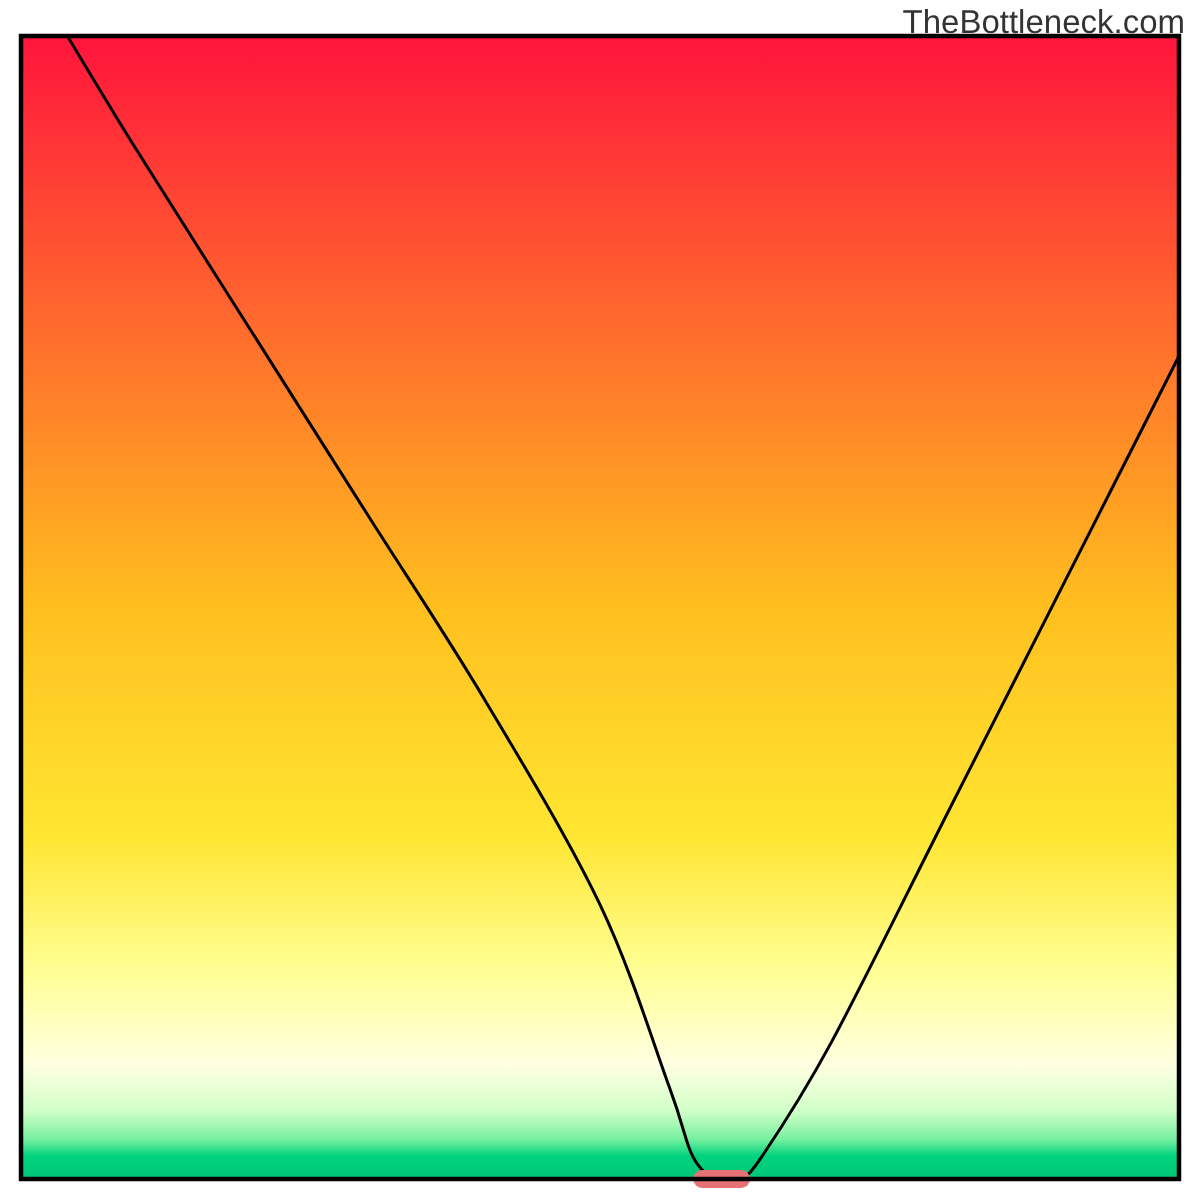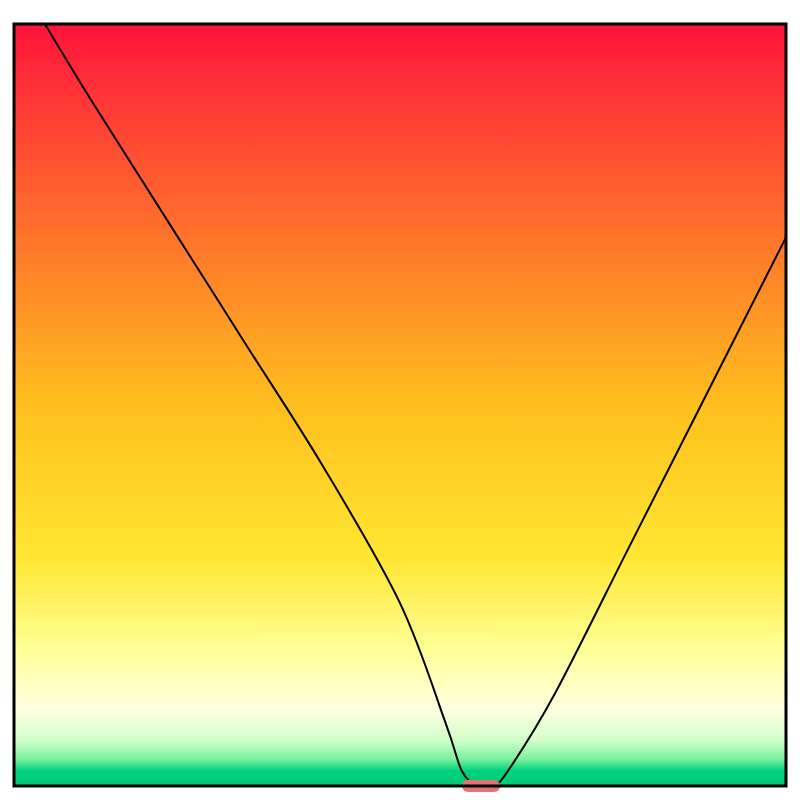--- a/index.html
+++ b/index.html
@@ -27,20 +27,21 @@
     font-family: Arial, sans-serif;
   }
   svg {
     display: block;
   }
 </style>
 </head>
 <body>
 
 <div class="container">
+  <div class="watermark">TheBottleneck.com</div>
   <svg id="chart-svg" width="800" height="800" viewBox="0 0 800 800">
     <defs>
       <linearGradient id="bg-grad" x1="0" y1="0" x2="0" y2="1">
           <stop offset="0%" stop-color="#FF143C"></stop>
           <stop offset="50%" stop-color="#FFBF1E"></stop>
           <stop offset="70%" stop-color="#FFE632"></stop>
           <stop offset="82%" stop-color="#FFFF96"></stop>
           <stop offset="90%" stop-color="#FFFFE1"></stop>
           <stop offset="94%" stop-color="#D2FFC8"></stop>
           <stop offset="96.5%" stop-color="#78F0A0"></stop>

